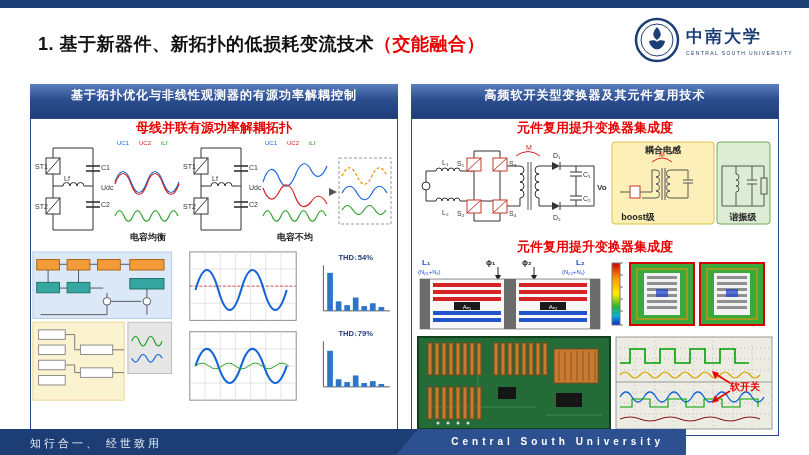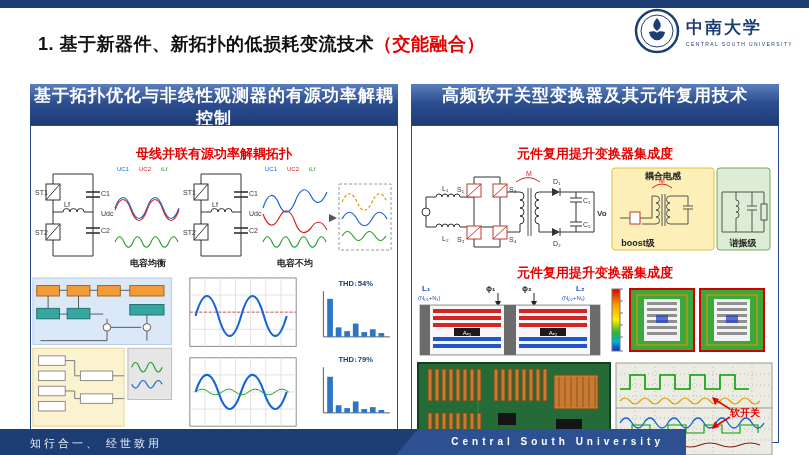--- a/index.html
+++ b/index.html
@@ -5,29 +5,29 @@
   * { margin:0; padding:0; box-sizing:border-box; }
   html,body { background:#8f959d; }
   body { font-family:"Liberation Sans", sans-serif; }
   .slide { position:relative; width:809px; height:455px; background:#ffffff; overflow:hidden; }
 
   .top-strip { position:absolute; top:0; left:0; width:809px; height:8px; background:#1c3e74; }
 
   .header-title { position:absolute; left:38px; top:32px; font-size:18px; font-weight:bold; color:#111; letter-spacing:0.5px; white-space:nowrap; }
   .header-title .red { color:#e60000; }
 
-  .logo { position:absolute; right:16px; top:8px; display:flex; align-items:center; gap:6px; }
+  .logo { position:absolute; right:16px; top:17px; display:flex; align-items:center; gap:6px; }
   .logo-text .cn { font-family:"Liberation Serif", serif; font-size:17px; font-weight:bold; color:#1c3e74; letter-spacing:2px; white-space:nowrap; }
   .logo-text .en { font-size:5px; color:#1c3e74; letter-spacing:1.4px; margin-top:2px; white-space:nowrap; }
 
   .panels { position:absolute; left:30px; top:84px; width:749px; display:flex; gap:13px; }
   .panel { width:368px; }
-  .panel-header { height:41px; line-height:23px; text-align:center; color:#fff; font-size:17px; font-weight:bold; letter-spacing:1px;
+  .panel-header { height:34px; line-height:23px; text-align:center; color:#fff; font-size:12px; font-weight:bold; letter-spacing:1px;
     background:linear-gradient(180deg,#5b7fbc 0%, #2c4e90 45%, #1d3c77 100%); }
-  .panel-body { border:1px solid #27498c; background:#fff; height:318px; position:relative; padding-top:19px; }
+  .panel-body { border:1px solid #27498c; background:#fff; height:318px; position:relative; padding-top:0; }
   .sub-title { text-align:center; color:#e60000; font-size:13px; font-weight:bold; line-height:17px; }
   .figure { display:block; margin:0 auto; }
   .row { display:flex; justify-content:center; align-items:flex-start; gap:12px; }
 
   footer { position:absolute; bottom:0; left:0; width:686px; height:26px; background:#1c3e74; }
   .footer-band { position:absolute; right:0; top:0; width:290px; height:26px; background:#2d5190;
     clip-path:polygon(22px 0, 100% 0, 100% 100%, 0 100%); }
   .footer-motto { position:absolute; left:30px; top:7px; font-size:11px; color:#e8edf5; letter-spacing:3px; }
   .footer-en { position:absolute; right:22px; top:7px; font-size:10px; font-weight:bold; color:#fff; letter-spacing:4px; }
 

